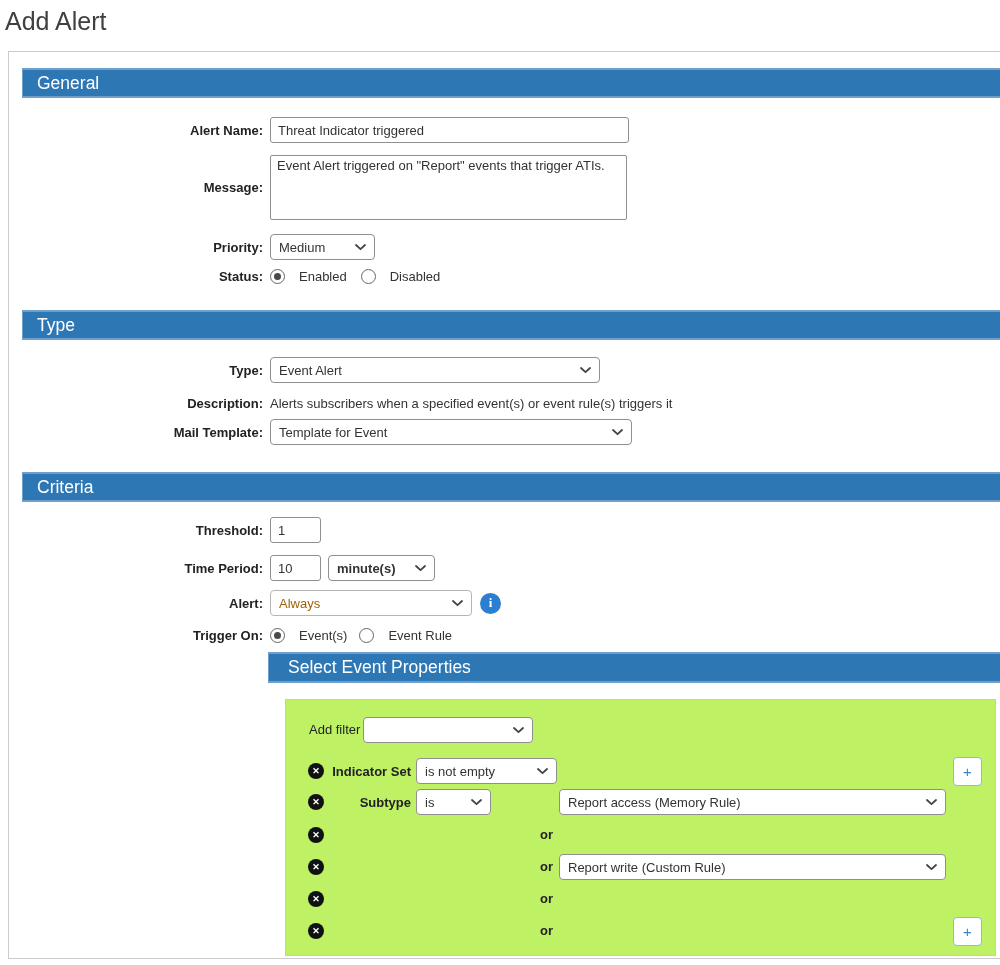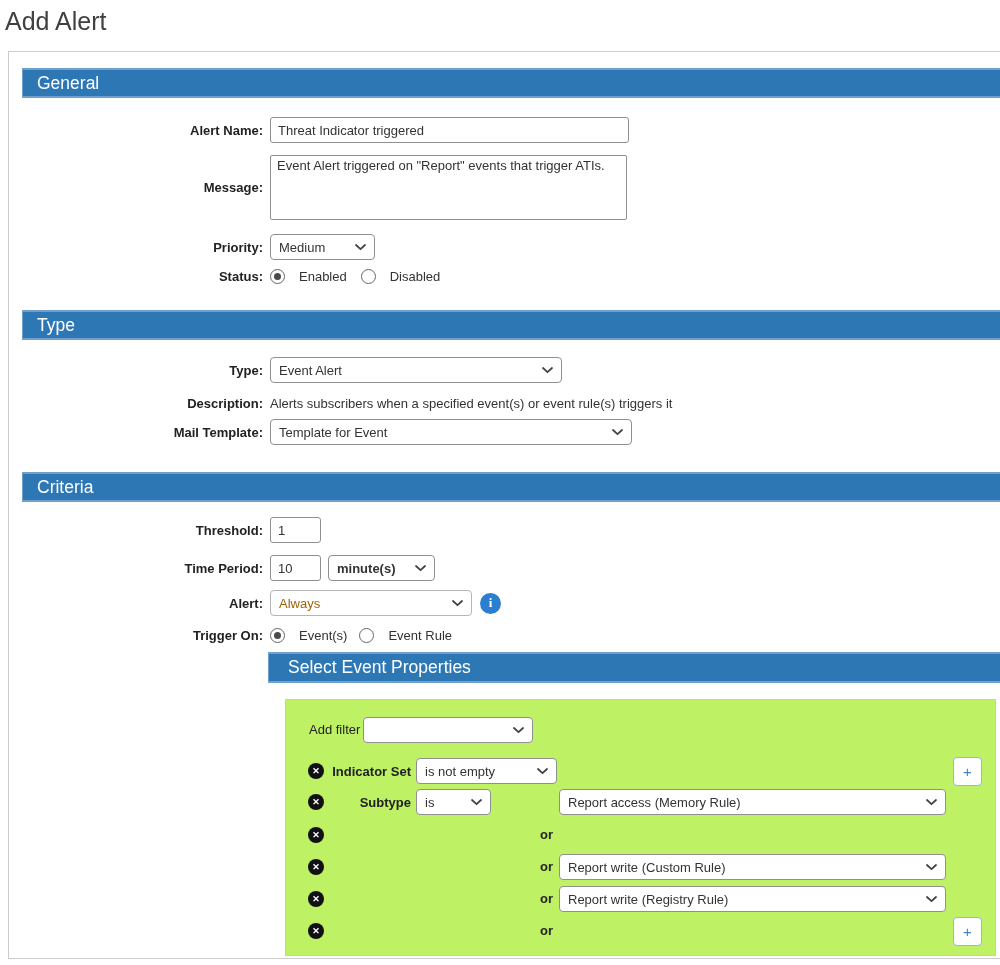--- a/index.html
+++ b/index.html
@@ -94,21 +94,21 @@
         <span class="radio"></span>
         <span>Disabled</span>
       </span>
     </div>
   </div>
 
   <div class="section-bar" style="margin-bottom:17px;">Type</div>
 
   <div class="frow" style="margin-bottom:12px;">
     <div class="flabel">Type:</div>
-    <div class="select" style="width:292px;">
+    <div class="select" style="width:330px;">
       <span>Event Alert</span>
       <svg class="chev" width="11" height="7">
           <use href="#chevdef"></use>
         </svg>
     </div>
   </div>
 
   <div class="frow" style="margin-bottom:8px; height:16px;">
     <div class="flabel">Description:</div>
     <div class="static-text">Alerts subscribers when a specified event(s) or event rule(s) triggers it</div>
@@ -211,25 +211,19 @@
     <span class="fb-abs or-label" style="left:237px; top:154px; width:30px;">or</span>
     <div class="fb-abs select" style="left:273px; top:154px; width:387px;">
       <span>Report write (Custom Rule)</span>
       <svg class="chev" width="11" height="7">
           <use href="#chevdef"></use>
         </svg>
     </div>
 
     <span class="fb-abs x-icon" style="left:22px; top:191px;">✕</span>
     <span class="fb-abs or-label" style="left:237px; top:186px; width:30px;">or</span>
-    <div class="fb-abs select" style="left:273px; top:186px; width:387px;">
-      <span>Report write (Registry Rule)</span>
-      <svg class="chev" width="11" height="7">
-          <use href="#chevdef"></use>
-        </svg>
-    </div>
 
     <span class="fb-abs x-icon" style="left:22px; top:223px;">✕</span>
     <span class="fb-abs or-label" style="left:237px; top:218px; width:30px;">or</span>
     <span class="fb-abs add-btn" style="left:667px; top:217px;">+</span>
 
   </div>
 </div>
 
 </body></html>

